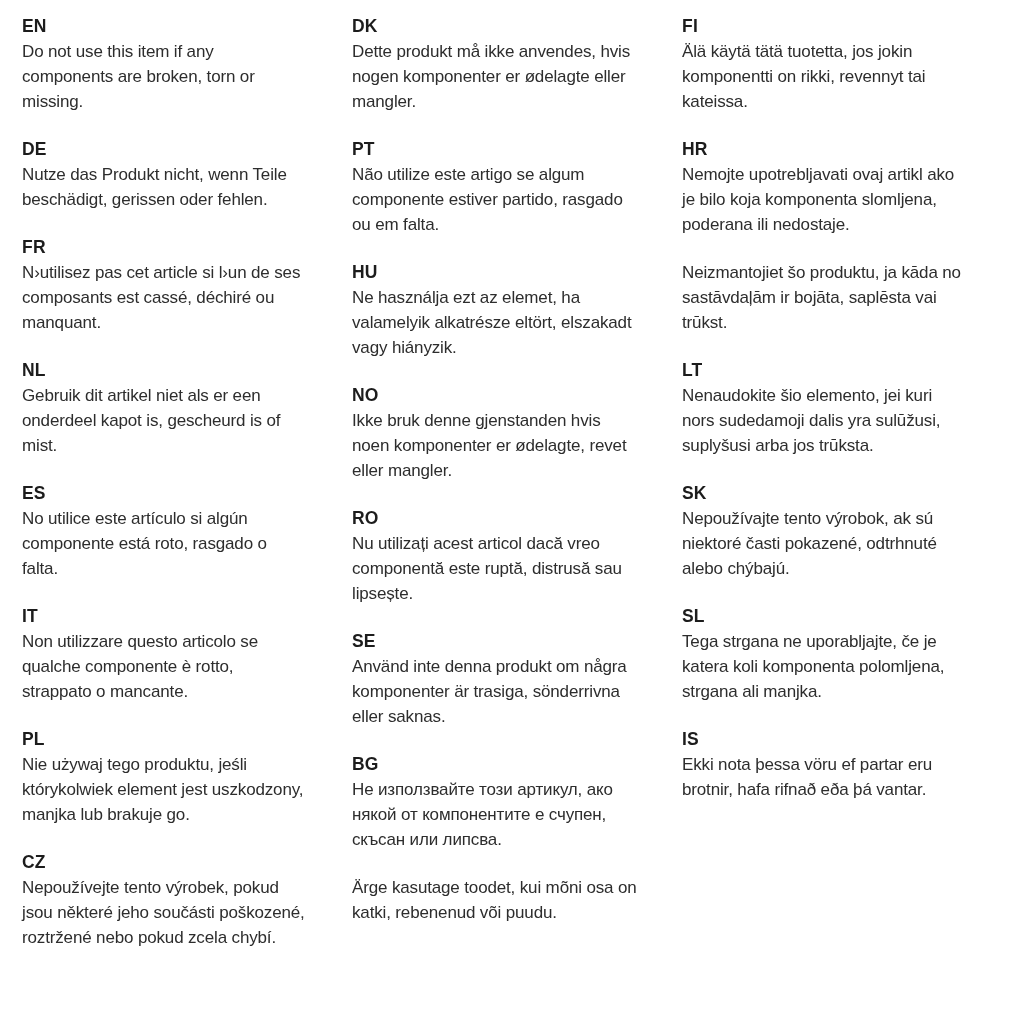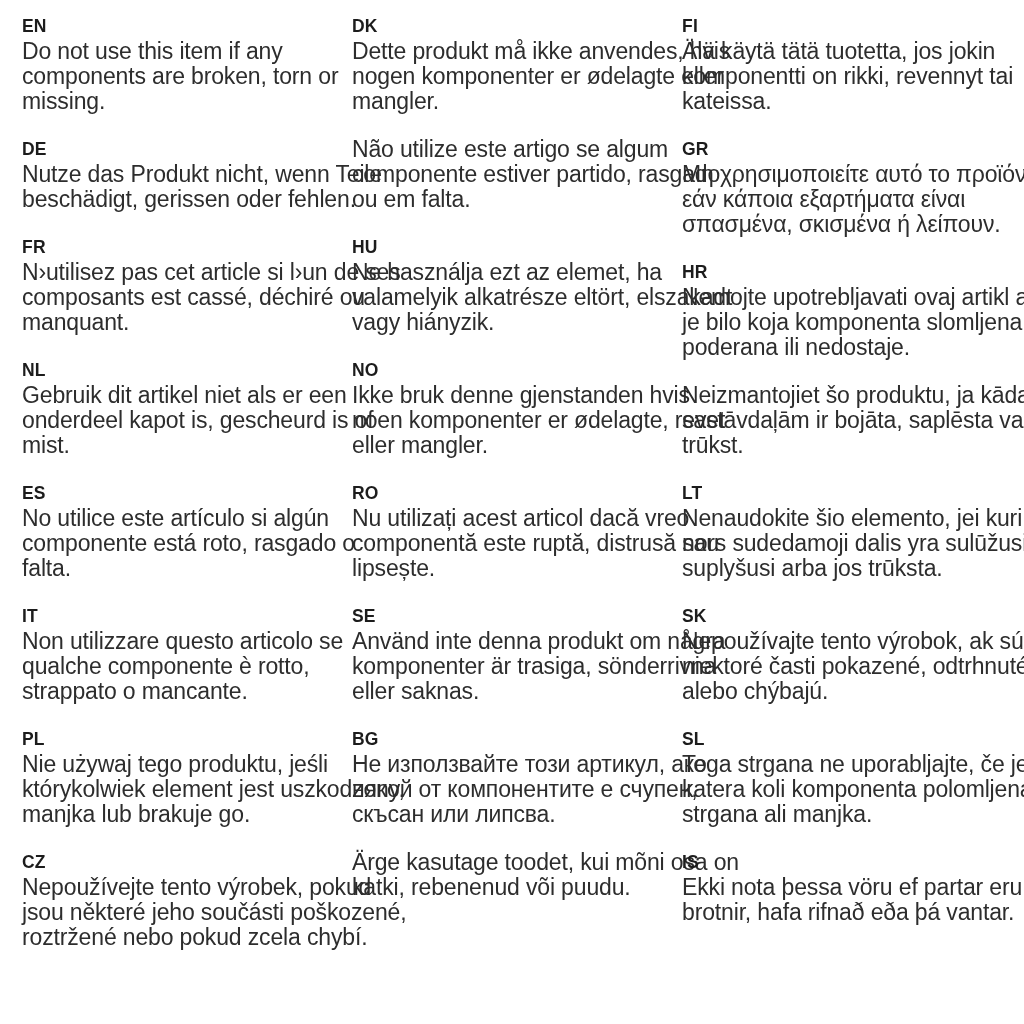--- a/index.html
+++ b/index.html
@@ -33,21 +33,21 @@
     font-size: 17.5px;
     font-weight: bold;
     line-height: 25px;
     color: #1c1c1c;
     letter-spacing: 0.2px;
   }
   .code .code-light {
     font-weight: normal;
   }
   .text {
-    font-size: 23px;
+    font-size: 17px;
     font-weight: normal;
     line-height: 25px;
     white-space: pre;
     color: #2d2d2d;
     letter-spacing: -0.15px;
   }
 </style>
 </head>
 <body>
 
@@ -104,20 +104,21 @@
   </div>
 
   <div class="column">
     <div class="block">
       <div class="code">DK</div>
       <div class="text">Dette produkt må ikke anvendes, hvis
 nogen komponenter er ødelagte eller
 mangler.</div>
     </div>
     <div class="block">
+      <div class="code">PT</div>
       <div class="text">Não utilize este artigo se algum
 componente estiver partido, rasgado
 ou em falta.</div>
     </div>
     <div class="block">
       <div class="code">HU</div>
       <div class="text">Ne használja ezt az elemet, ha
 valamelyik alkatrésze eltört, elszakadt
 vagy hiányzik.</div>
     </div>
@@ -152,26 +153,20 @@
   </div>
 
   <div class="column">
     <div class="block">
       <div class="code">FI</div>
       <div class="text">Älä käytä tätä tuotetta, jos jokin
 komponentti on rikki, revennyt tai
 kateissa.</div>
     </div>
     <div class="block">
-      <div class="code">GR</div>
-      <div class="text">Μη χρησιμοποιείτε αυτό το προϊόν
-εάν κάποια εξαρτήματα είναι
-σπασμένα, σκισμένα ή λείπουν.</div>
-    </div>
-    <div class="block">
       <div class="code">HR</div>
       <div class="text">Nemojte upotrebljavati ovaj artikl ako
 je bilo koja komponenta slomljena,
 poderana ili nedostaje.</div>
     </div>
     <div class="block">
       <div class="text">Neizmantojiet šo produktu, ja kāda no
 sastāvdaļām ir bojāta, saplēsta vai
 trūkst.</div>
     </div>

